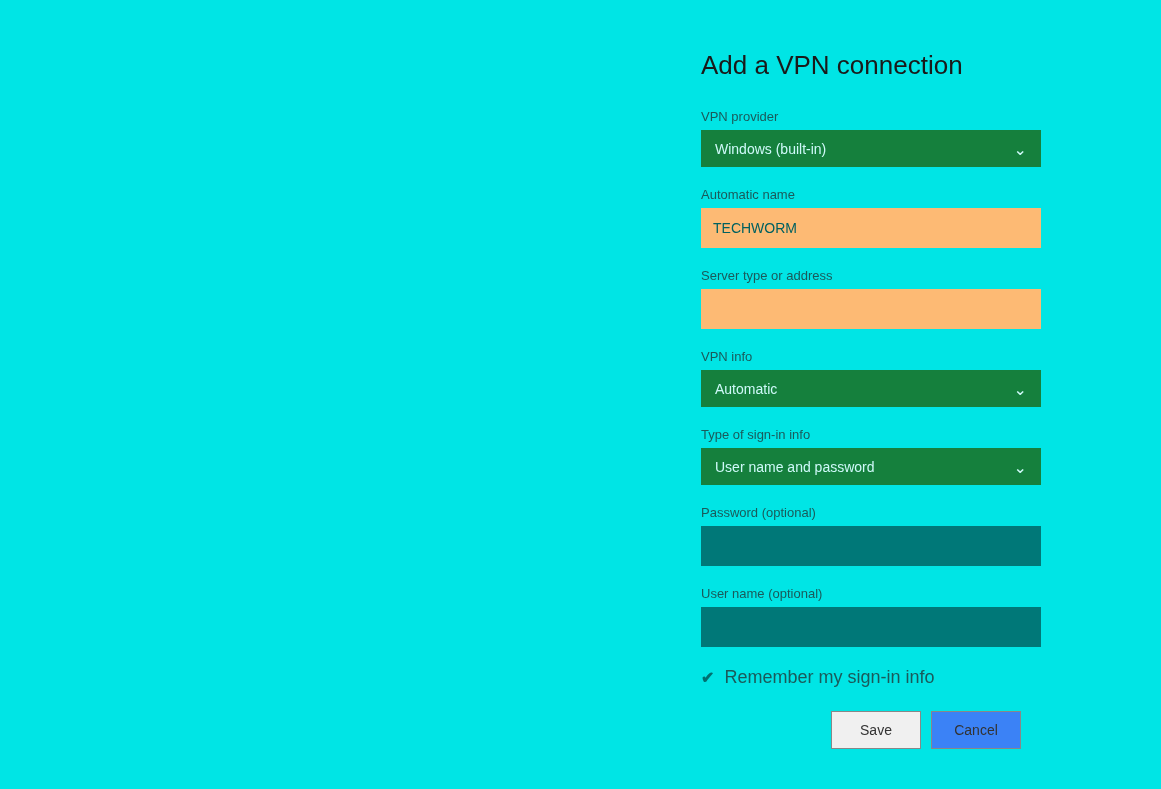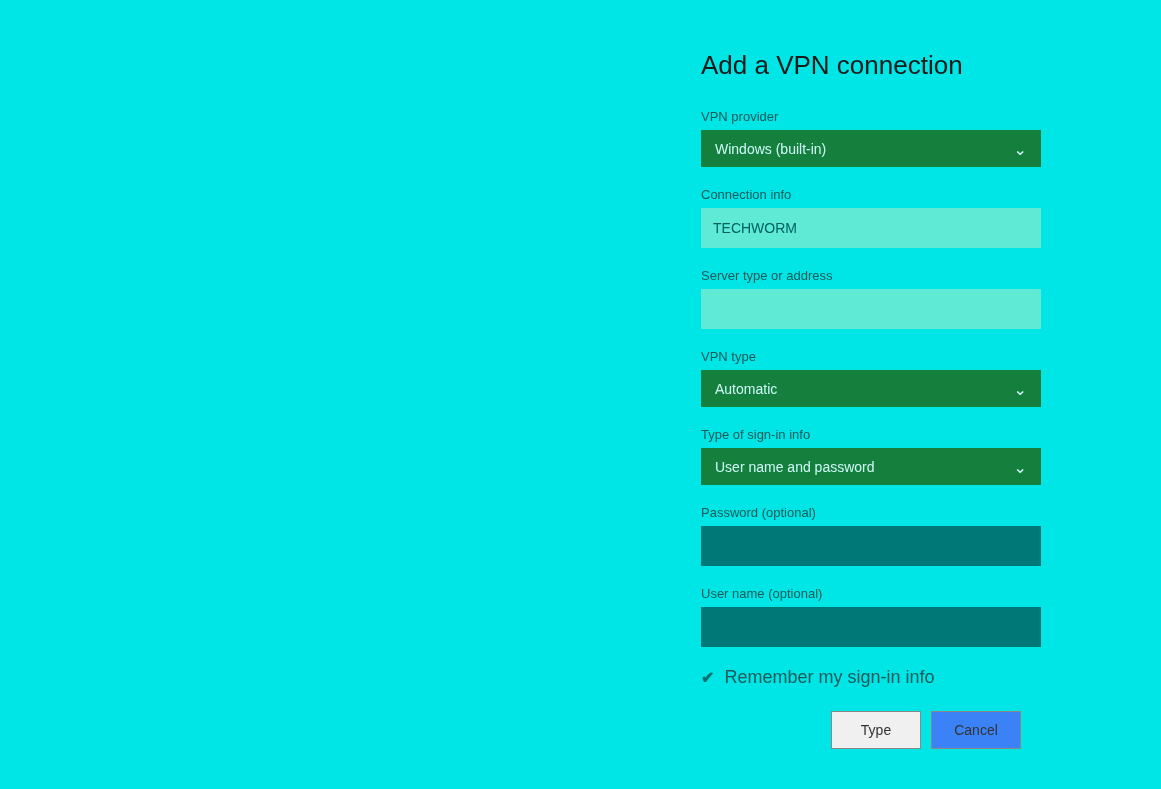--- a/index.html
+++ b/index.html
@@ -73,21 +73,21 @@
       top: 50%;
       transform: translateY(-50%);
       color: #cff9f9;
       font-size: 16px;
       pointer-events: none;
     }
 
     .text-input {
       width: 340px;
       height: 40px;
-      background-color: #5eead4;
+      background-color: #fdba74;
       border: none;
       outline: none;
       padding: 14px 12px;
       font-size: 14px;
       color: #006060;
     }
 
     .text-input-dark {
       width: 340px;
       height: 40px;
@@ -164,31 +164,31 @@
 
     <div class="field-group">
       <label class="field-label">VPN provider</label>
       <div class="dropdown-wrapper">
         <select><option value="Windows (built-in)">Windows (built-in)</option></select>
         <span class="dropdown-arrow">⌄</span>
       </div>
     </div>
 
     <div class="field-group">
-      <label class="field-label">Connection info</label>
+      <label class="field-label">Automatic name</label>
       <input class="text-input" type="text" value="TECHWORM" style="">
     </div>
 
     <div class="field-group">
       <label class="field-label">Server type or address</label>
       <input class="text-input" type="text" style="">
     </div>
 
     <div class="field-group">
-      <label class="field-label">VPN type</label>
+      <label class="field-label">VPN info</label>
       <div class="dropdown-wrapper">
         <select><option value="Automatic">Automatic</option><option value="PPTP">PPTP</option><option value="L2TP/IPsec">L2TP/IPsec</option><option value="SSTP">SSTP</option><option value="IKEv2">IKEv2</option></select>
         <span class="dropdown-arrow">⌄</span>
       </div>
     </div>
 
     <div class="field-group">
       <label class="field-label">Type of sign-in info</label>
       <div class="dropdown-wrapper">
         <select><option value="User name and password">User name and password</option><option value="Certificate">Certificate</option><option value="Smart card">Smart card</option></select>
@@ -207,16 +207,16 @@
     </div>
 
     <div class="checkbox-row">
       <span class="checkmark">✔</span>
       <label class="checkbox-label">Remember my sign-in info</label>
     </div>
 
   </div>
 
   <div class="button-row">
-    <button class="btn btn-save">Type</button>
+    <button class="btn btn-save">Save</button>
     <button class="btn btn-cancel">Cancel</button>
   </div>
 </div>
 
 </body></html>

